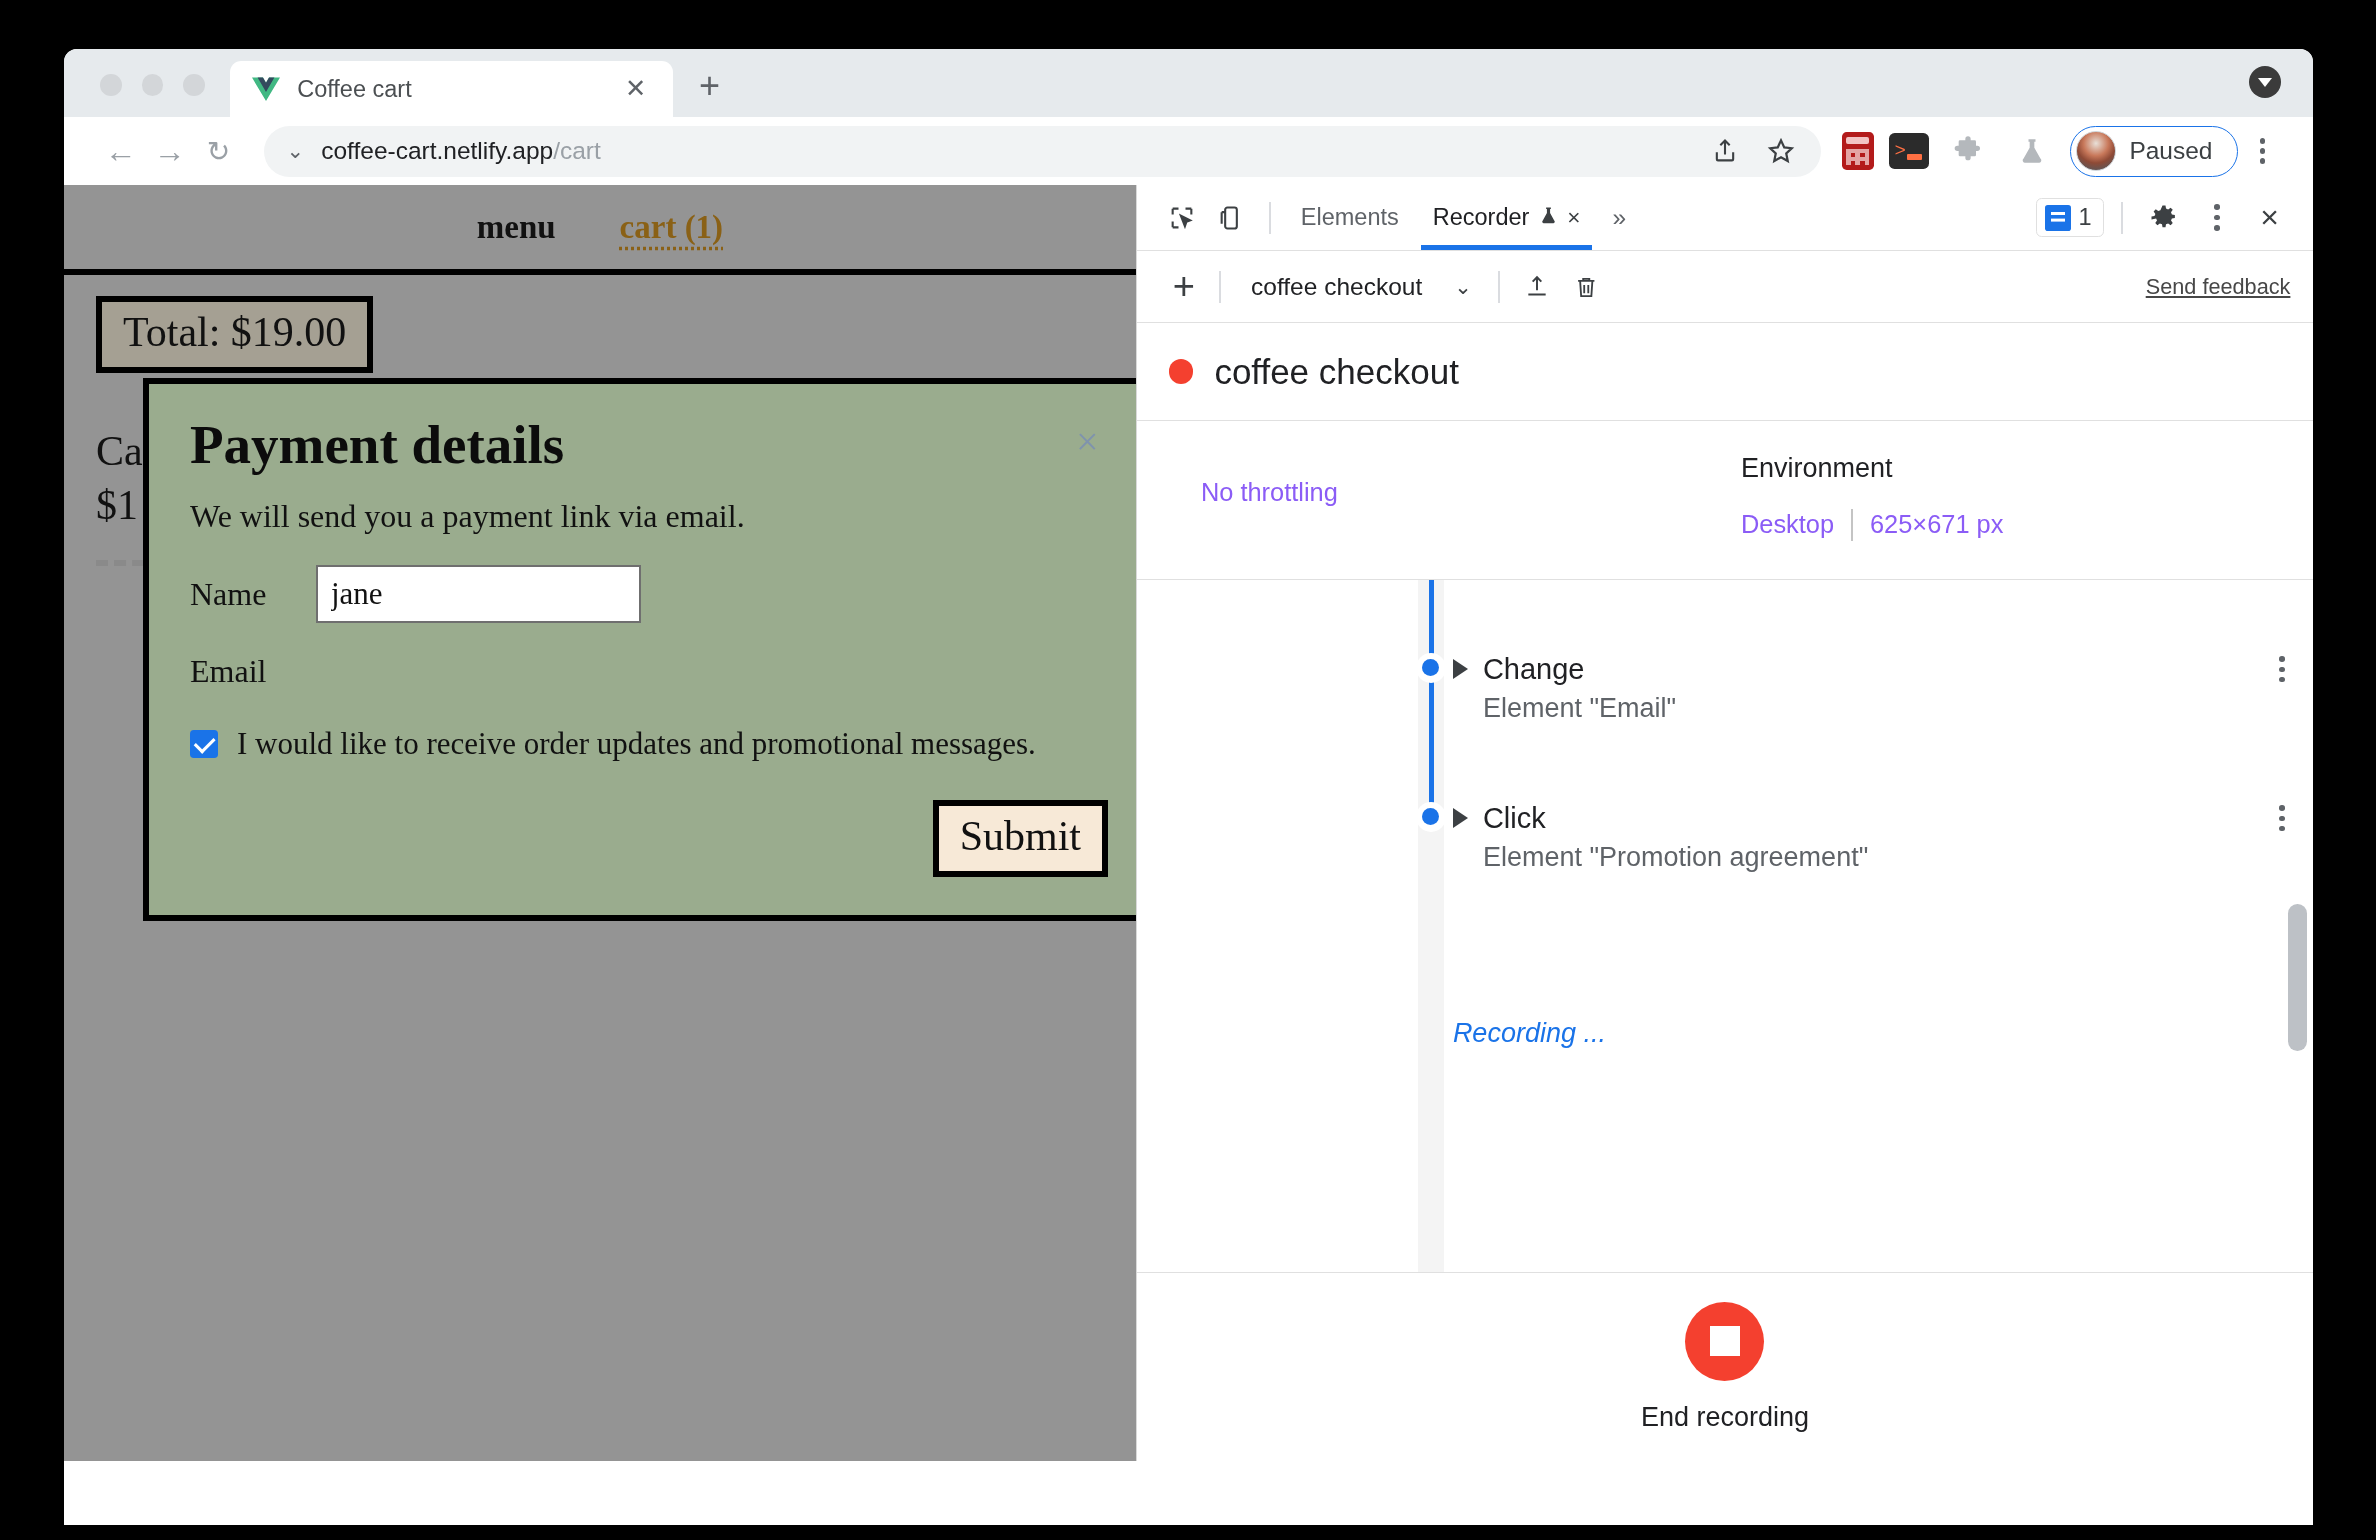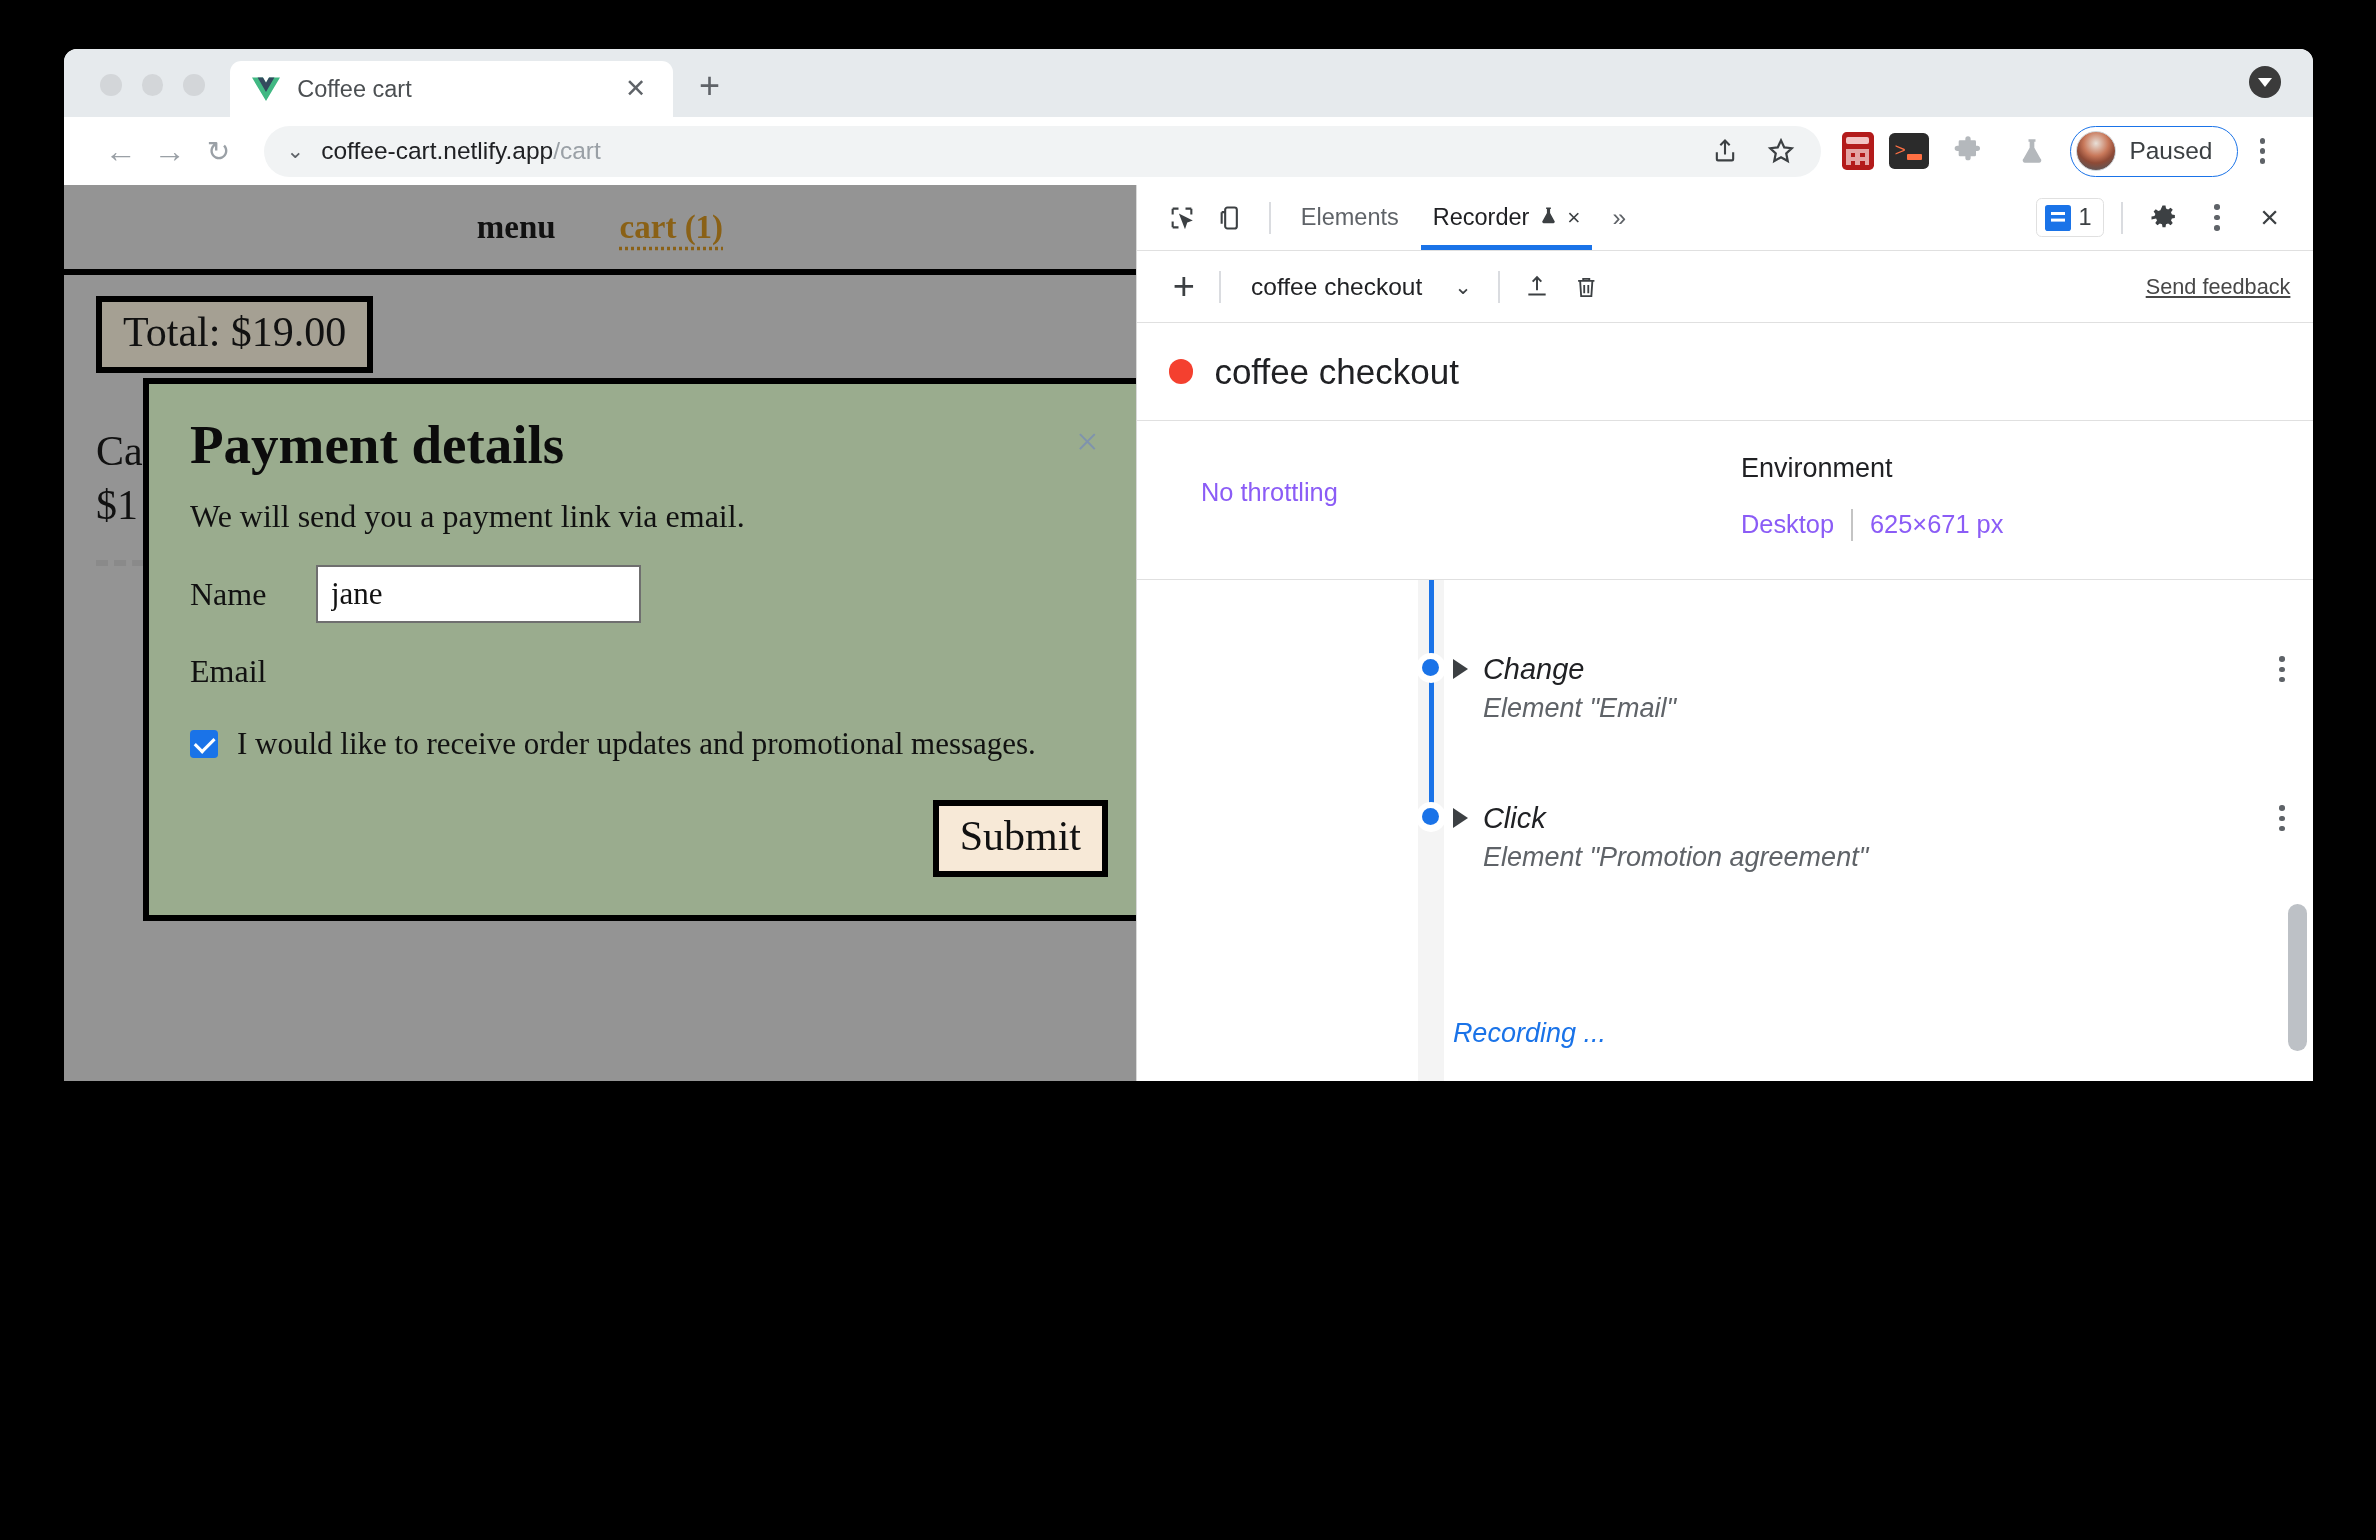--- a/index.html
+++ b/index.html
@@ -7,21 +7,21 @@
     width: 2377px; height: 1540px;
     background: #000;
     font-family: "Liberation Sans", sans-serif;
     overflow: hidden;
   }
 
   
   .browser-window {
     position: absolute;
     left: 64px; top: 49px;
-    width: 2249px; height: 1032px;
+    width: 2249px; height: 1476px;
     background: #fff;
     border-radius: 13px 13px 0 0;
     overflow: hidden;
   }
 
   
   .tab-strip {
     position: relative;
     height: 68px;
     background: #e6eaed;
@@ -384,21 +384,21 @@
     position: absolute; left: 281px; top: 0; bottom: 0;
     width: 26px; background: #f4f4f4;
   }
   .timeline-line {
     position: absolute; left: 292px; top: 0; width: 4.7px; height: 229px;
     background: #1a73e8;
   }
   .step {
     position: absolute; left: 0; right: 0;
     display: flex; align-items: flex-start;
-    padding-left: 267px; padding-right: 28px; font-style: italic;
+    padding-left: 267px; padding-right: 28px;
   }
   .step-dot-wrap {
     position: absolute; left: 279px;
     width: 30px; height: 30px; border-radius: 50%;
     background: #fff;
     display: flex; align-items: center; justify-content: center;
   }
   .step-dot { width: 17px; height: 17px; border-radius: 50%; background: #1a73e8; }
   .step-body { margin-left: 49px; flex: 1 1 auto; }
   .step-head { display: flex; align-items: center; gap: 15px; }

